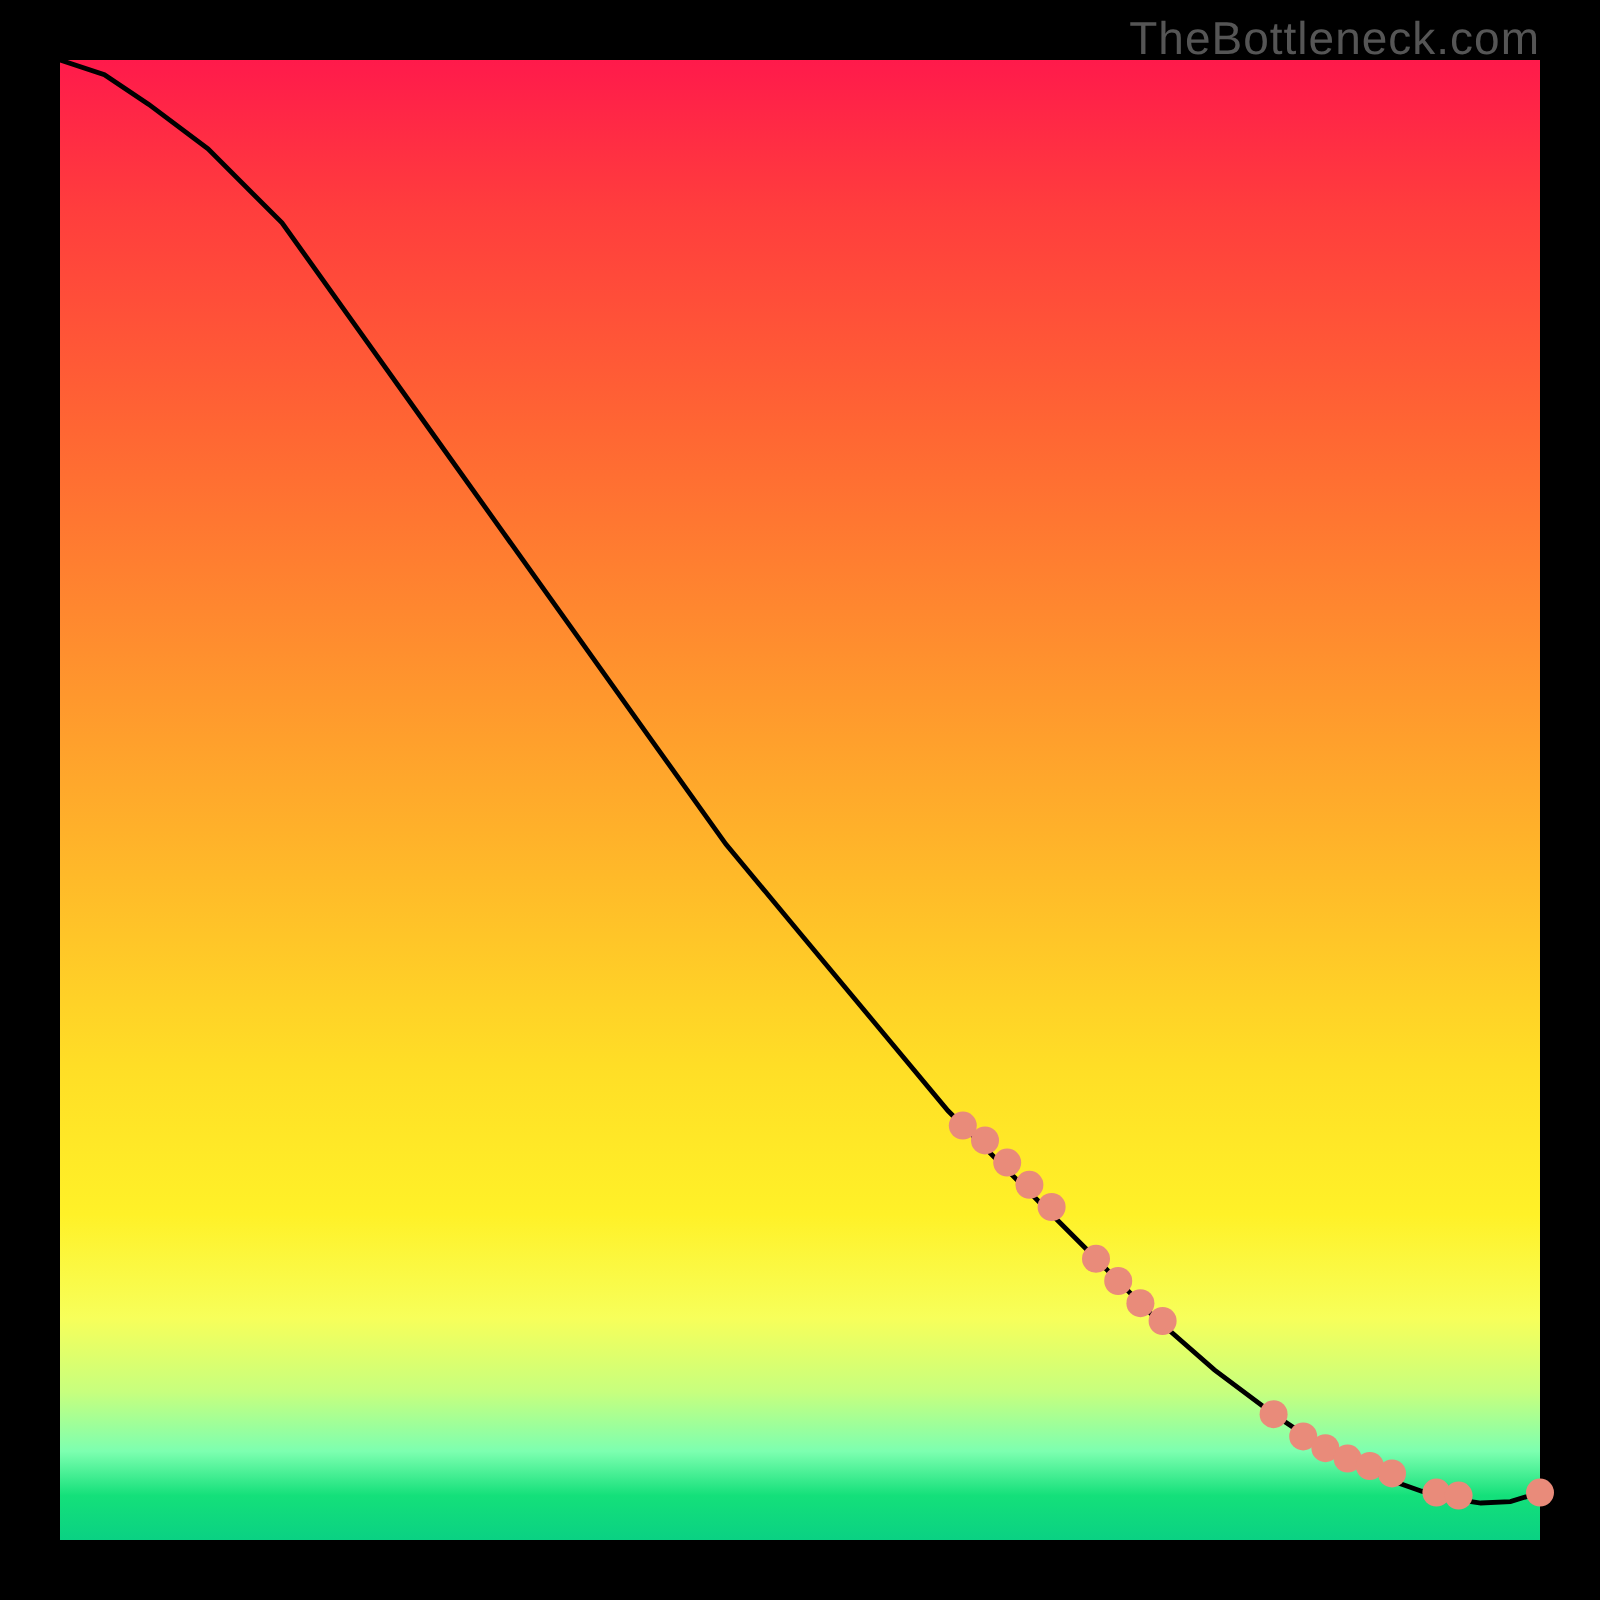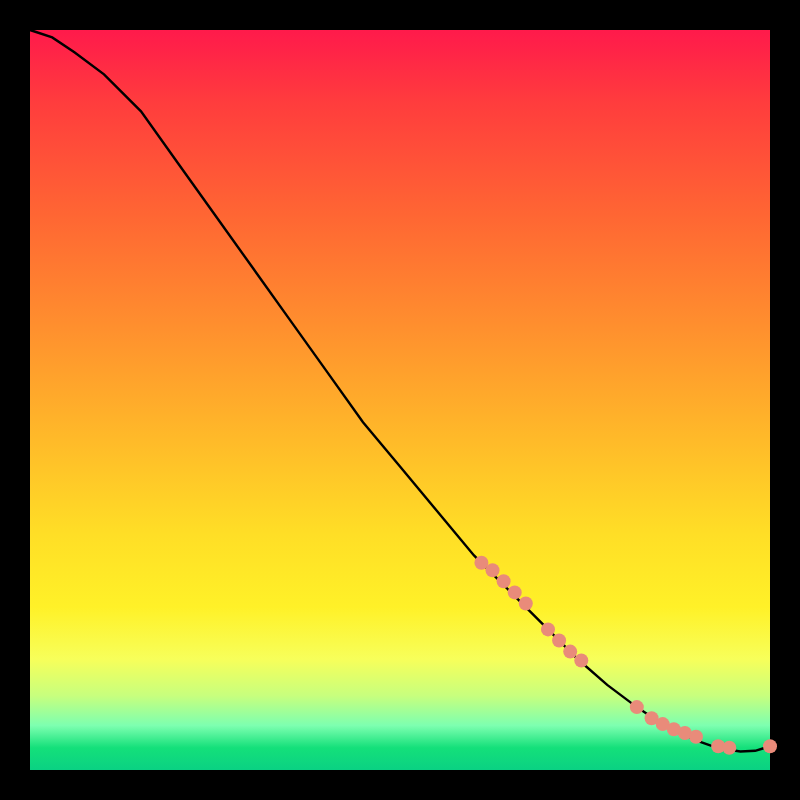--- a/index.html
+++ b/index.html
@@ -56,20 +56,21 @@
     top: 0;
     width: 740px;
     height: 740px;
     overflow: visible;
   }
 </style>
 </head>
 <body>
 <div class="frame">
 
+  <div class="watermark">TheBottleneck.com</div>
 
   <div class="plot">
     <svg class="curve" viewBox="0 0 740 740">
 
       <path id="main-curve" fill="none" stroke="#000000" stroke-width="2.4" d="M0.0 0.0 L22.2 7.4 L44.4 22.2 L74.0 44.4 L111.0 81.4 L148.0 133.2 L185.0 185.0 L222.0 236.8 L259.0 288.6 L296.0 340.4 L333.0 392.2 L370.0 436.6 L407.0 481.0 L444.0 525.4 L481.0 562.4 L518.0 599.4 L547.6 629.0 L577.2 654.9 L606.8 677.1 L629.0 691.9 L651.2 703.0 L666.0 710.4 L680.8 715.6 L695.6 719.3 L710.4 721.5 L725.2 720.8 L740.0 716.3"></path>
 
       <g id="markers">
           <circle cx="451.4" cy="532.8" r="7" fill="#e98b7a" stroke="#c9644f" stroke-width="0"></circle>
           <circle cx="462.5" cy="540.2" r="7" fill="#e98b7a" stroke="#c9644f" stroke-width="0"></circle>
           <circle cx="473.6" cy="551.3" r="7" fill="#e98b7a" stroke="#c9644f" stroke-width="0"></circle>

